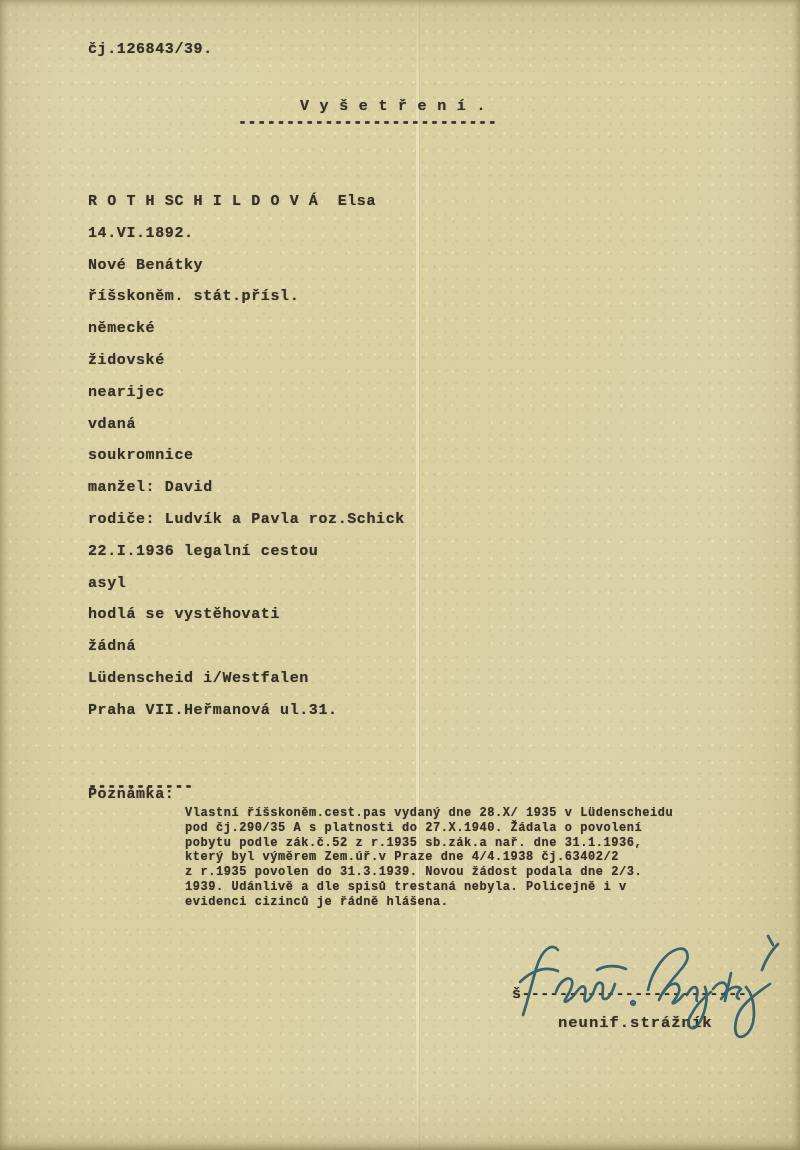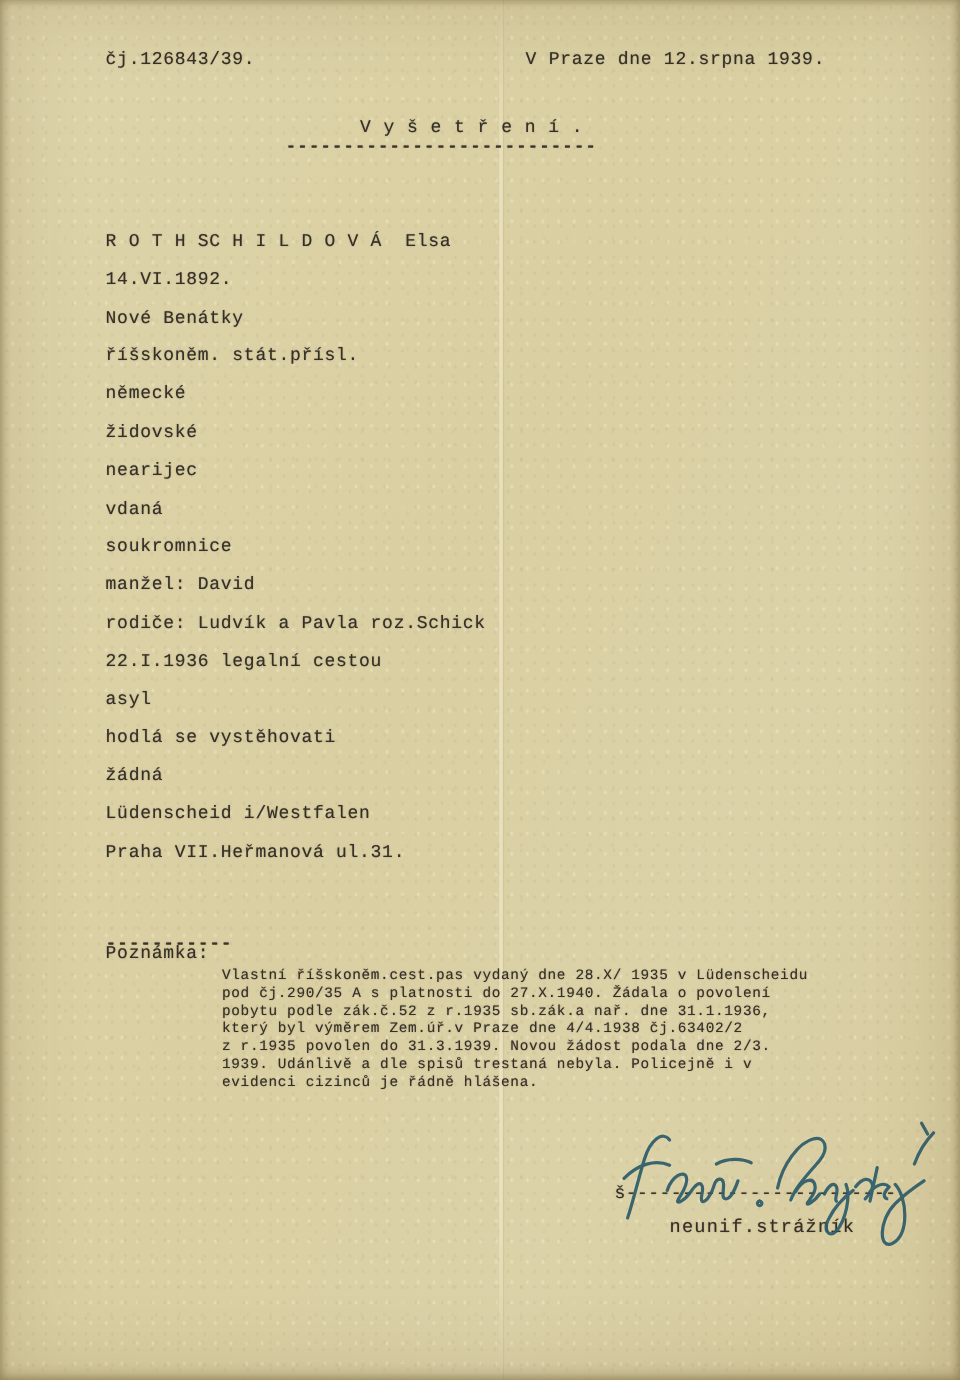--- a/index.html
+++ b/index.html
@@ -2,21 +2,21 @@
 <html><head>
 <meta charset="utf-8">
 <style>
   html,body{margin:0;padding:0;background:#5a5344;}
   .page{
     position:relative;
     width:800px;height:1150px;
     margin:0 auto;
     overflow:hidden;
     font-family:"Liberation Mono","DejaVu Sans Mono",monospace;
-    font-weight:400;
+    font-weight:700;
     color:#362f27;
     background:
       radial-gradient(rgba(120,100,60,.08) 1px, transparent 1.4px) 0 0/11px 13px,
       radial-gradient(rgba(255,248,225,.30) 1px, transparent 1.5px) 4px 6px/13px 17px,
       radial-gradient(rgba(140,115,70,.06) 1.2px, transparent 1.6px) 7px 3px/19px 23px,
       linear-gradient(115deg,#ded4aa 0%,#d9cfa2 45%,#dcd2a8 70%,#d6cb9e 100%);
   }
   .page::after{
     content:"";position:absolute;inset:0;pointer-events:none;
     box-shadow:
@@ -57,21 +57,20 @@
   .sig-svg path{fill:none;stroke-linecap:round;stroke-linejoin:round;}
 </style>
 </head>
 <body>
 
 <div class="page">
 
   <div class="fold-v"></div>
 
   <div class="typed ref">čj.126843/39.</div>
-  <div class="typed date">V Praze dne 12.srpna 1939.</div>
 
   <div class="typed title">V y š e t ř e n í .</div>
   <div class="typed title-underline">---------------------------</div>
 
   <div class="record"><div class="record-line">R O T H SC H I L D O V Á  Elsa</div><div class="record-line">14.VI.1892.</div><div class="record-line">Nové Benátky</div><div class="record-line">říšskoněm. stát.přísl.</div><div class="record-line">německé</div><div class="record-line">židovské</div><div class="record-line">nearijec</div><div class="record-line">vdaná</div><div class="record-line">soukromnice</div><div class="record-line">manžel: David</div><div class="record-line">rodiče: Ludvík a Pavla roz.Schick</div><div class="record-line">22.I.1936 legalní cestou</div><div class="record-line">asyl</div><div class="record-line">hodlá se vystěhovati</div><div class="record-line">žádná</div><div class="record-line">Lüdenscheid i/Westfalen</div><div class="record-line">Praha VII.Heřmanová ul.31.</div></div>
 
   <div class="typed note-label">Poznámka:</div>
   <div class="typed note-underline">-----------</div>
 
   <div class="note-text"><div class="note-line">Vlastní říšskoněm.cest.pas vydaný dne 28.X/ 1935 v Lüdenscheidu</div><div class="note-line">pod čj.290/35 A s platnosti do 27.X.1940. Žádala o povolení</div><div class="note-line">pobytu podle zák.č.52 z r.1935 sb.zák.a nař. dne 31.1.1936,</div><div class="note-line">který byl výměrem Zem.úř.v Praze dne 4/4.1938 čj.63402/2</div><div class="note-line">z r.1935 povolen do 31.3.1939. Novou žádost podala dne 2/3.</div><div class="note-line">1939. Udánlivě a dle spisů trestaná nebyla. Policejně i v</div><div class="note-line">evidenci cizinců je řádně hlášena.</div></div>

